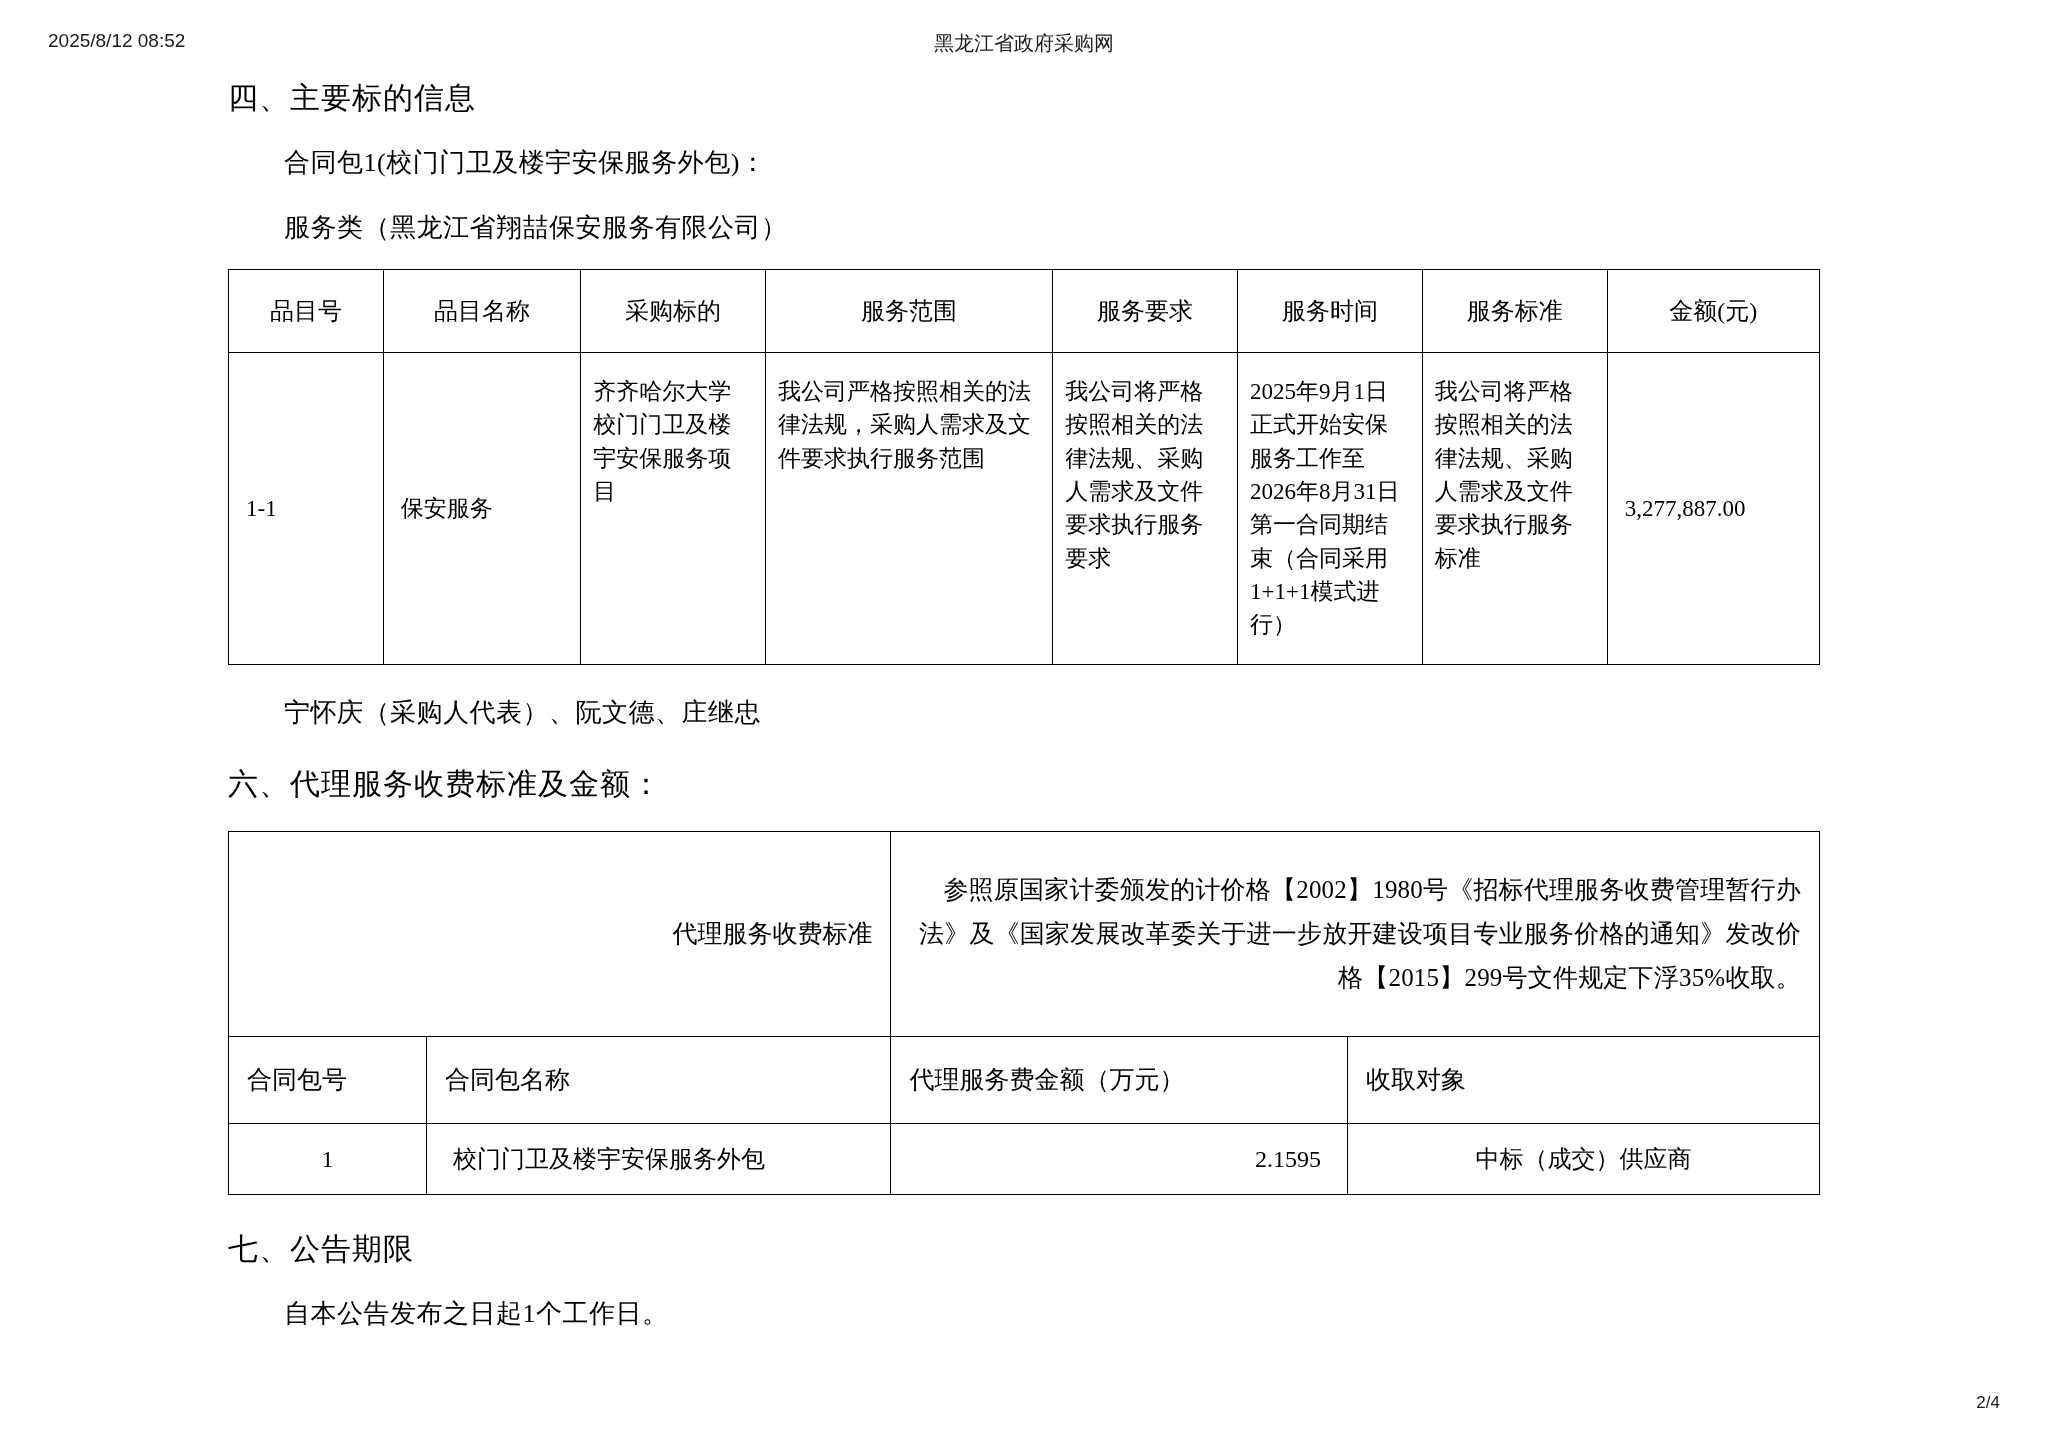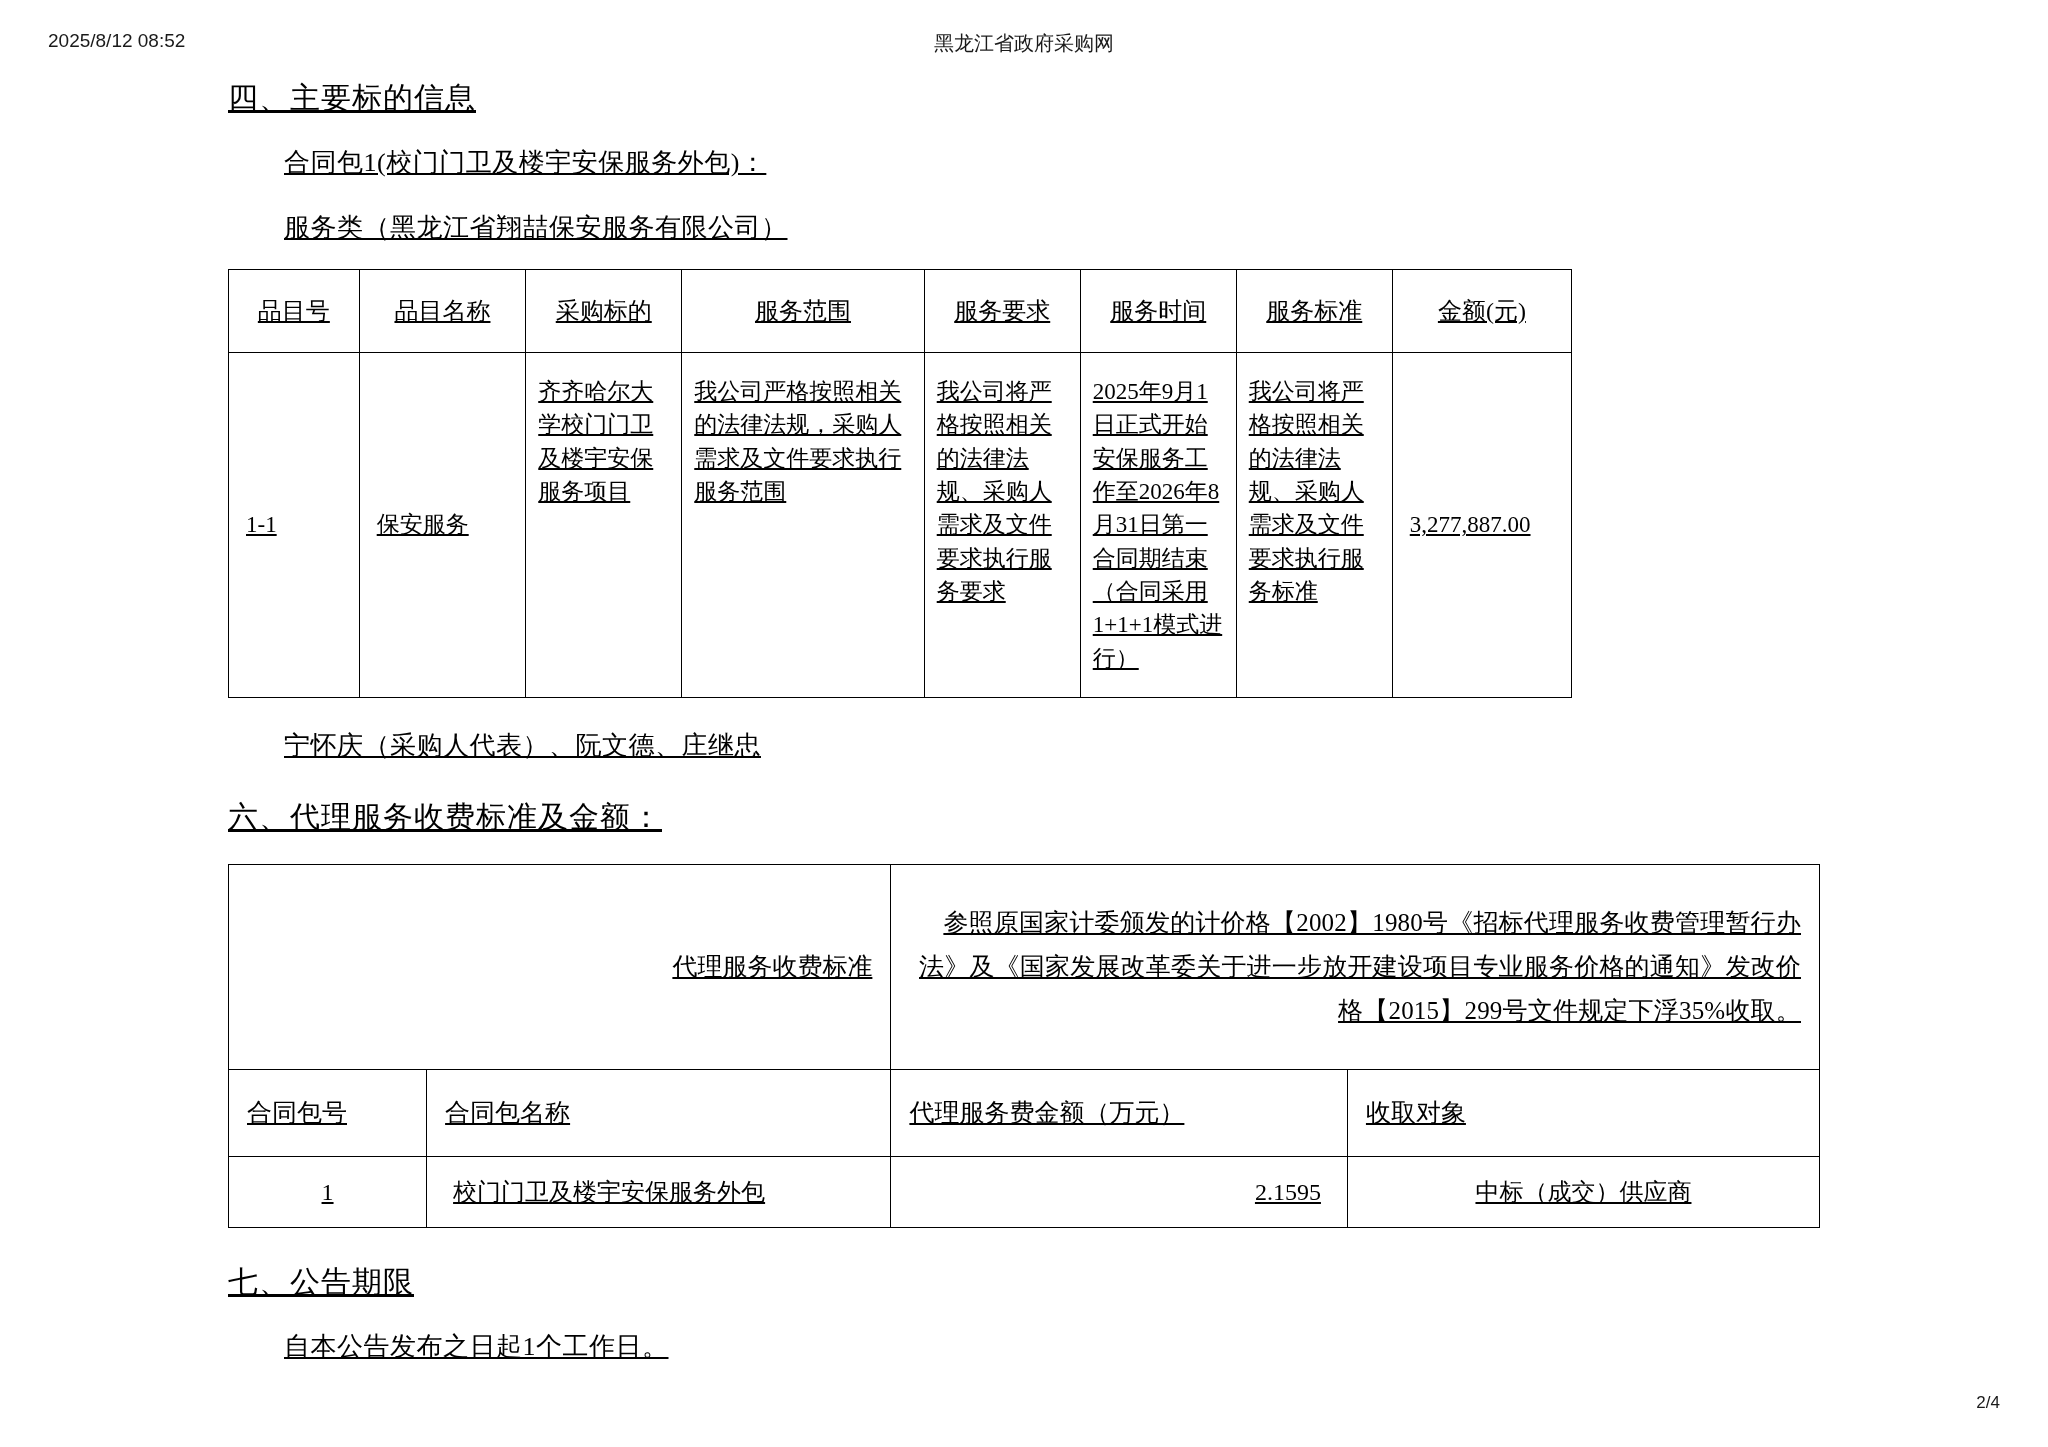--- a/index.html
+++ b/index.html
@@ -68,21 +68,20 @@
     top: 0;
     white-space: nowrap;
   }
 
   
   .doc {
     position: absolute;
     left: 228px;
     top: 78px;
     width: 1620px;
-    text-decoration: underline;
   }
   h2.section {
     font-size: 30px;
     font-weight: normal;
     margin: 0 0 26px 0;
     letter-spacing: 1px;
   }
   h2.section.sp {
     margin-top: 34px;
   }
@@ -91,21 +90,21 @@
     margin: 0 0 24px 0;
     padding-left: 56px;
     letter-spacing: 0.5px;
   }
   p.para.tight { margin-bottom: 30px; }
 
   table.grid {
     border-collapse: collapse;
     table-layout: fixed;
     margin: 8px 0 30px 0;
-    width: 1344px;
+    width: 1592px;
   }
   table.grid td, table.grid th {
     border: 1.5px solid #000;
     font-weight: normal;
     font-size: 23px;
     padding: 10px 12px;
     vertical-align: middle;
     text-align: center;
     line-height: 1.45;
   }

